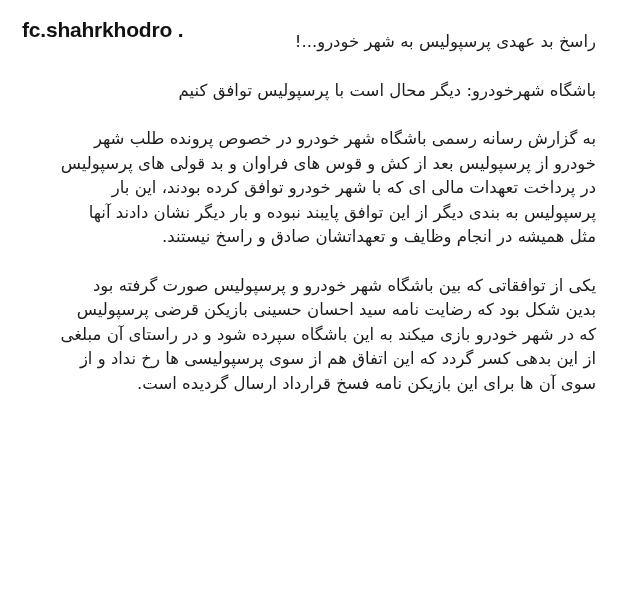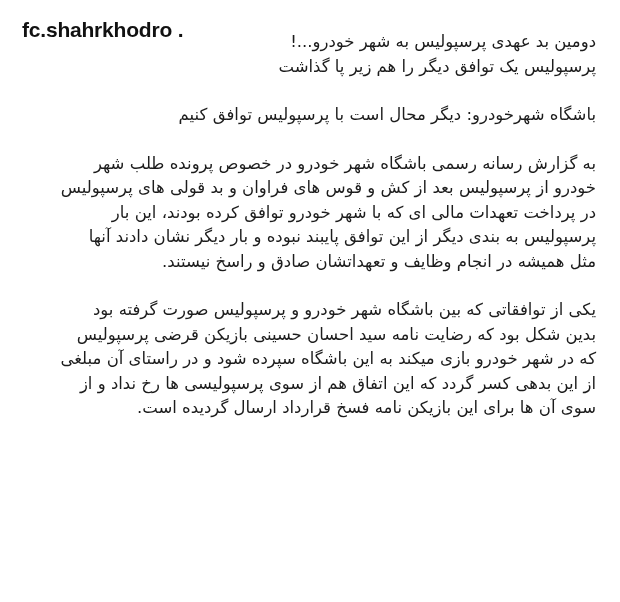--- a/index.html
+++ b/index.html
@@ -51,22 +51,21 @@
       height: 24px;
     }
   </style>
 </head>
 <body>
 
 <div class="post">
   <div class="username">fc.shahrkhodro .</div>
 
   <div class="caption">
-    <p class="para">دومین بد عهدی پرسپولیس به شهر خودرو...!</p>
-    <p class="para">پرسپولیس یک توافق دیگر را هم زیر پا گذاشت</p>
+    <p class="para">راسخ بد عهدی پرسپولیس به شهر خودرو...!</p>
     <div class="gap"></div>
     <p class="para">باشگاه شهرخودرو: دیگر محال است با پرسپولیس توافق کنیم</p>
     <div class="gap"></div>
     <p class="para">به گزارش رسانه رسمی باشگاه شهر خودرو در خصوص پرونده طلب شهر
 خودرو از پرسپولیس بعد از کش و قوس های فراوان و بد قولی های پرسپولیس
 در پرداخت تعهدات مالی ای که با شهر خودرو توافق کرده بودند، این بار
 پرسپولیس به بندی دیگر از این توافق پایبند نبوده و بار دیگر نشان دادند آنها
 مثل همیشه در انجام وظایف و تعهداتشان صادق و راسخ نیستند.</p>
     <div class="gap"></div>
     <p class="para">یکی از توافقاتی که بین باشگاه شهر خودرو و پرسپولیس صورت گرفته بود

